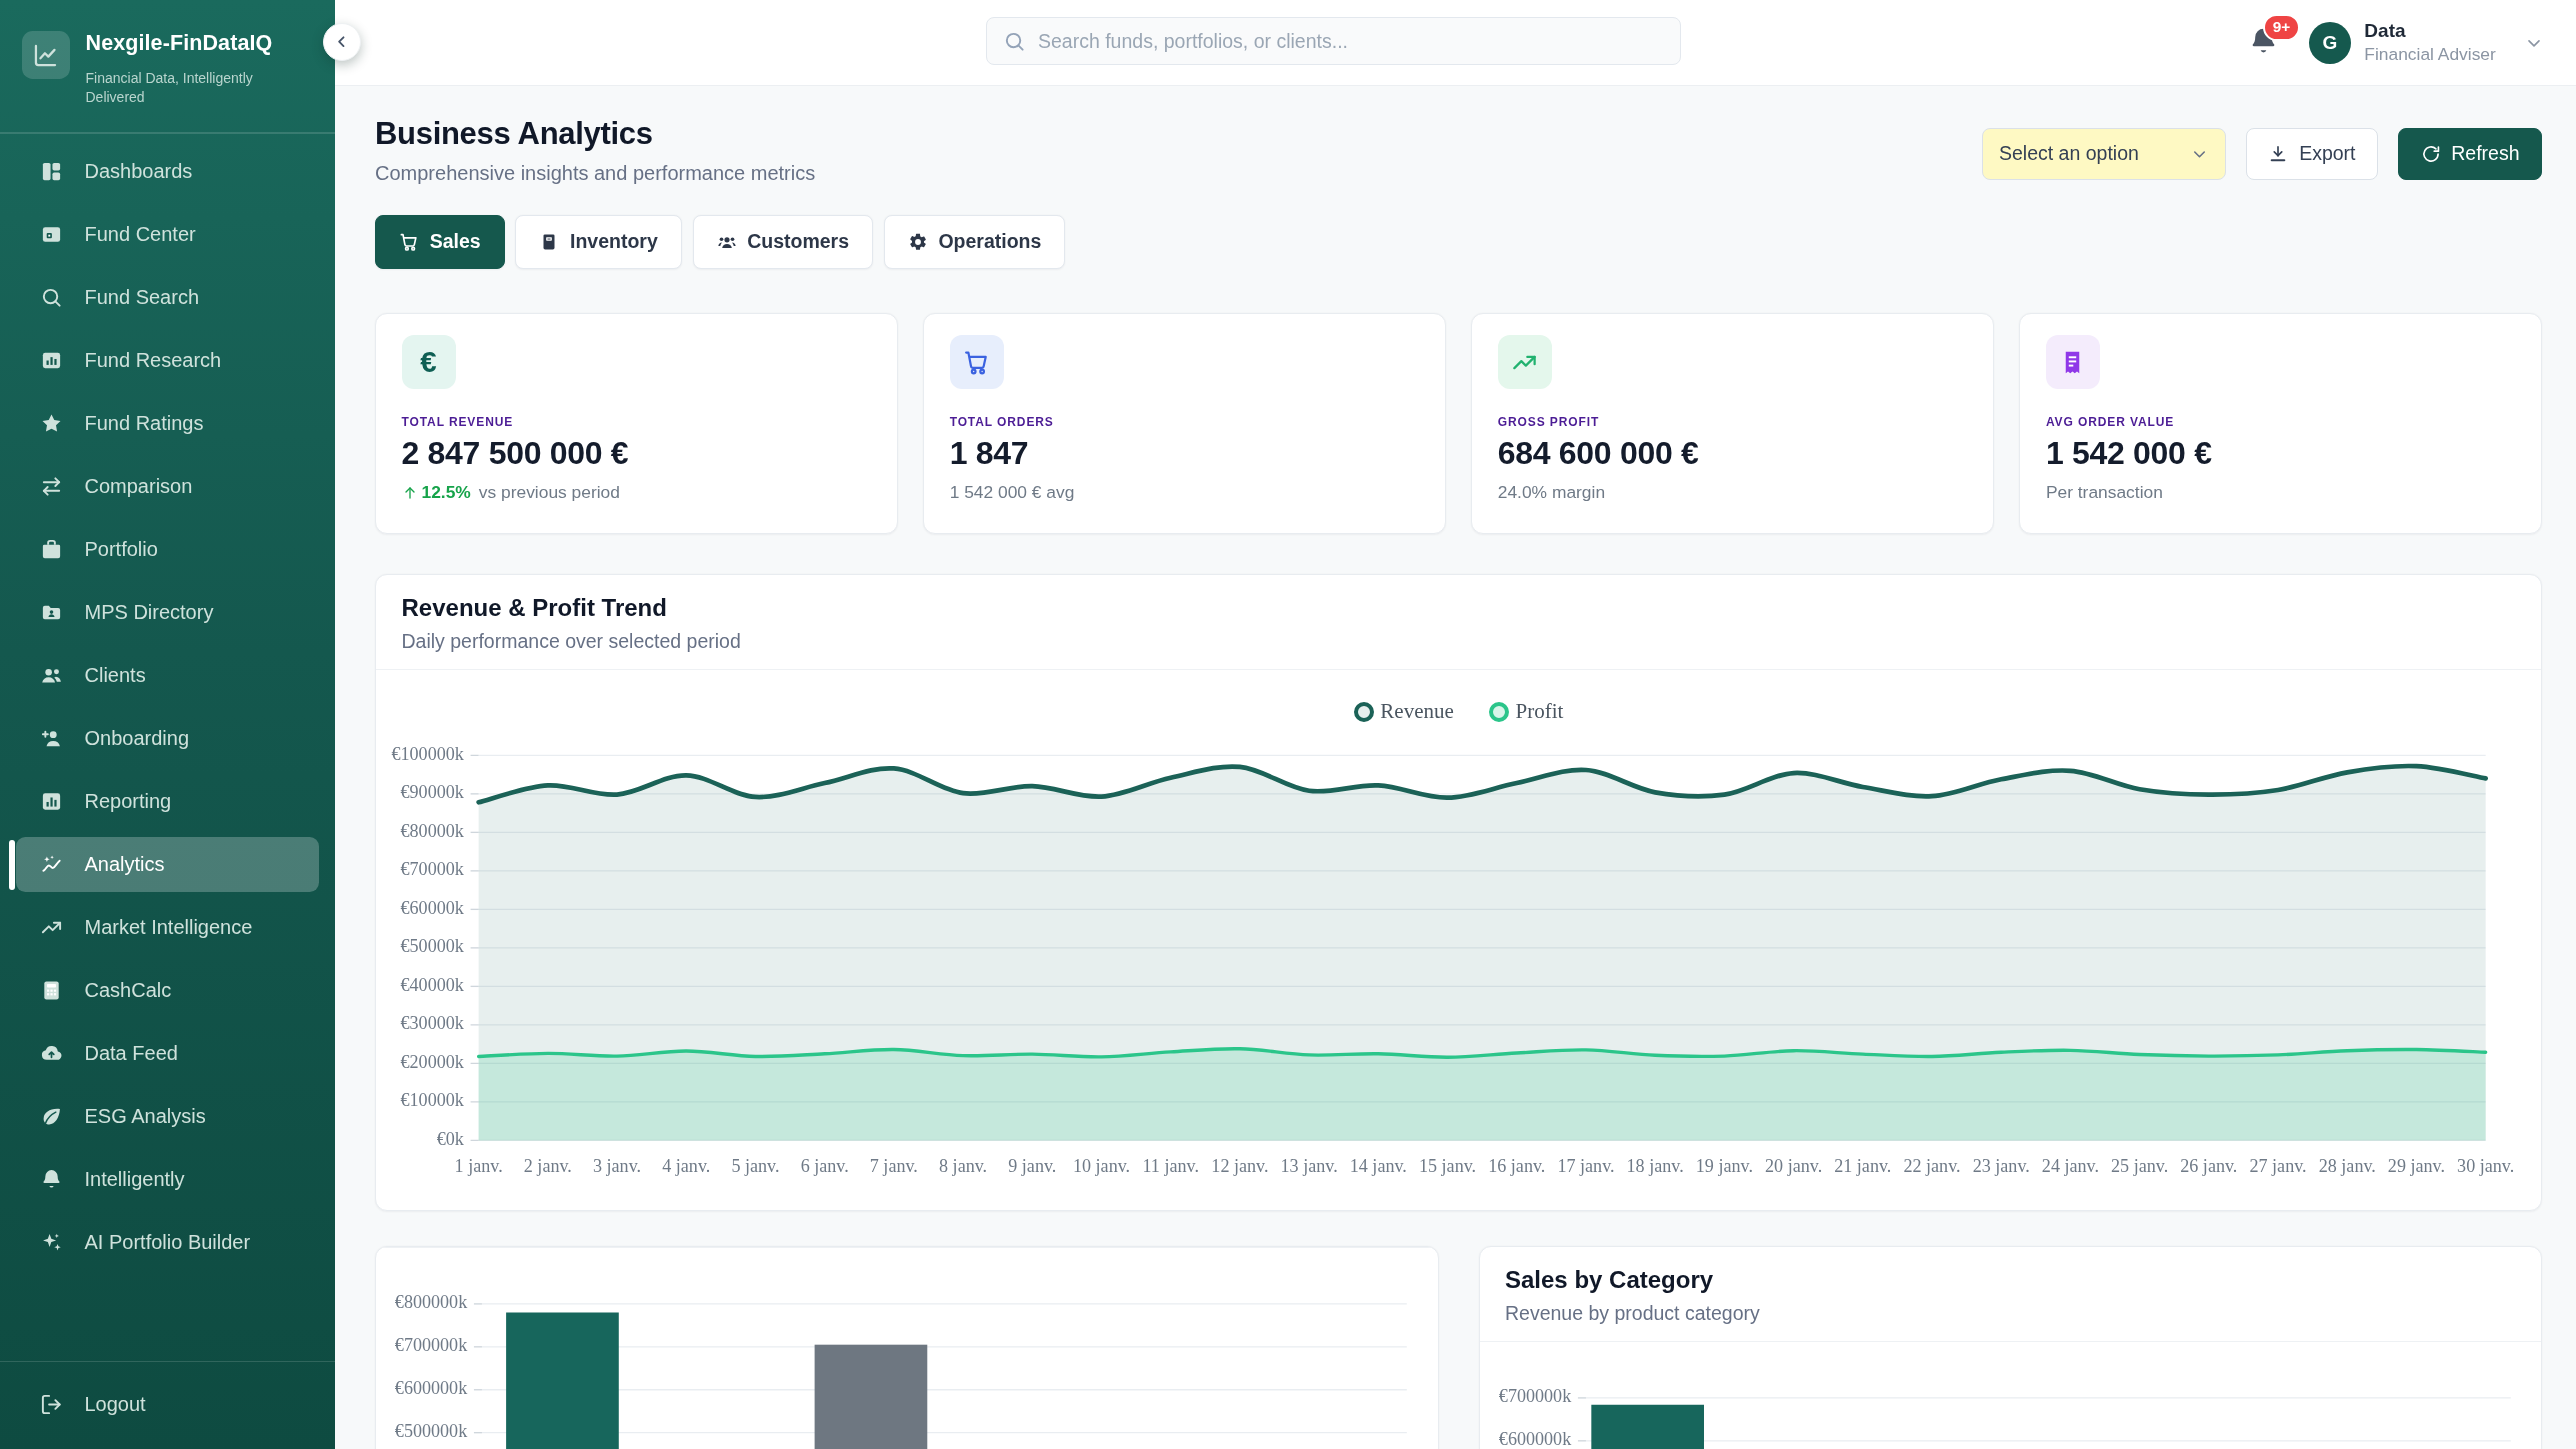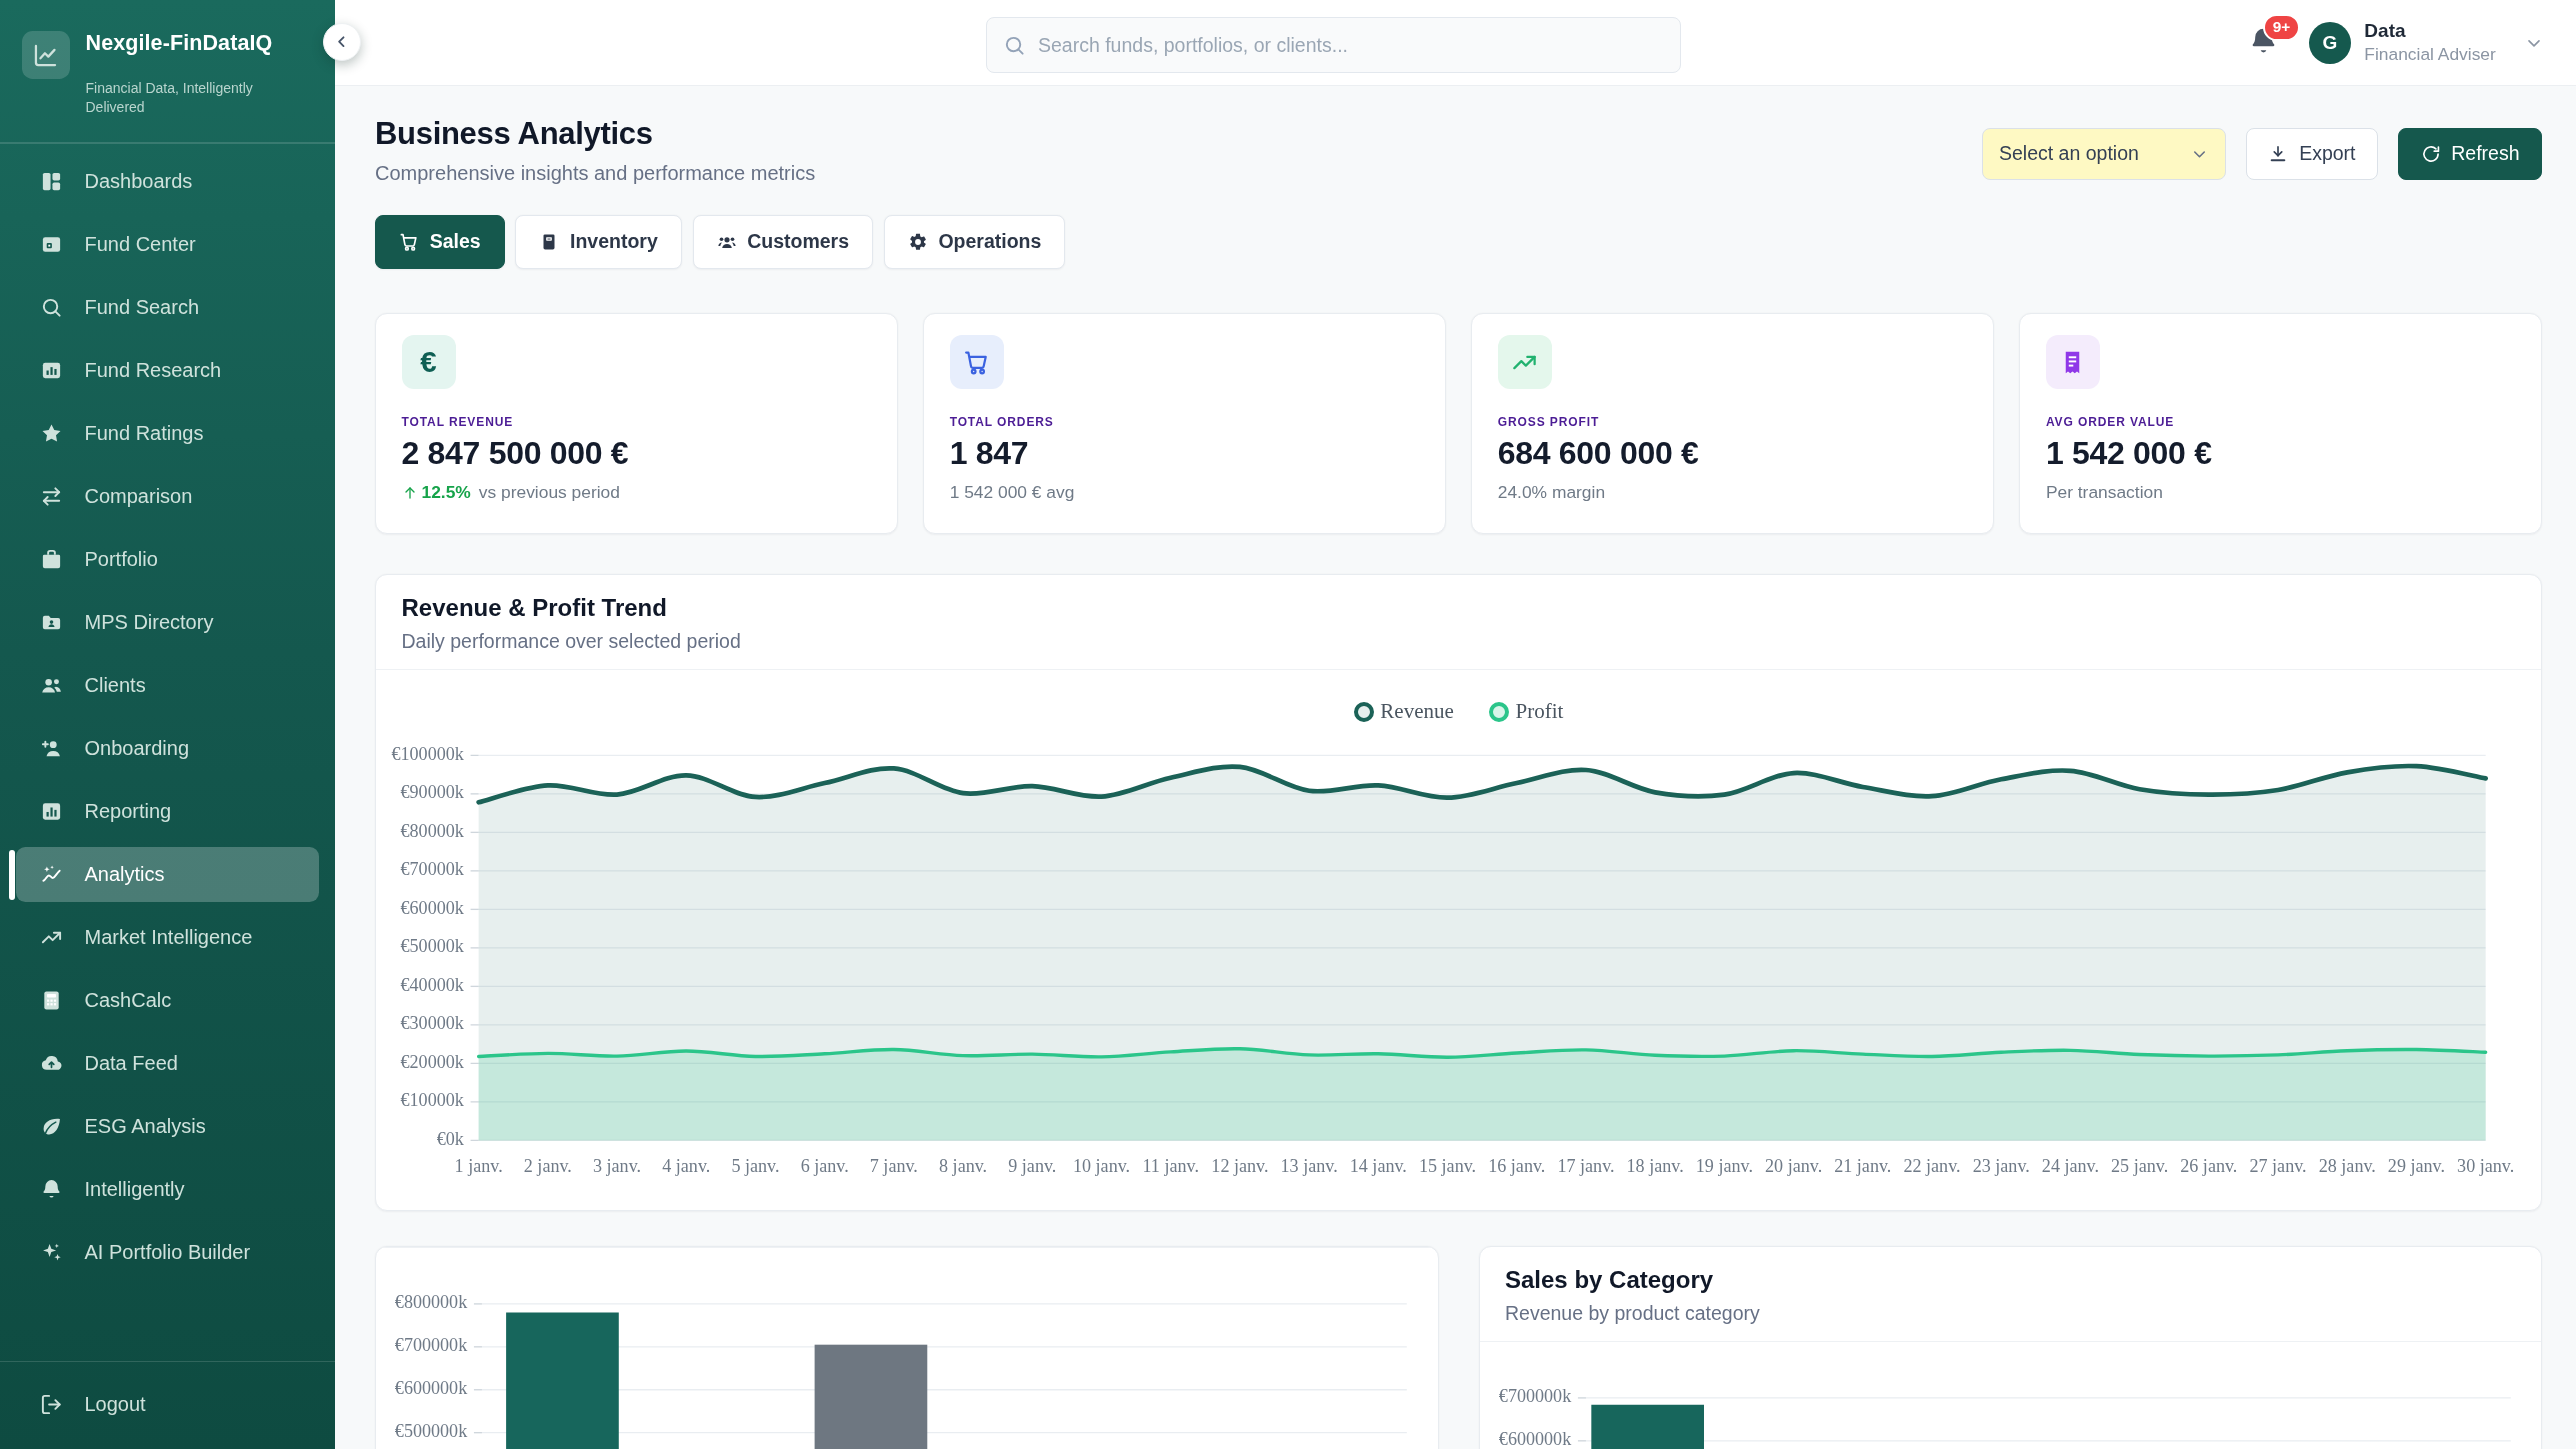--- a/index.html
+++ b/index.html
@@ -5,37 +5,37 @@
   * { margin:0; padding:0; box-sizing:border-box; }
   html,body { width:2576px; height:1449px; overflow:hidden; }
   body { font-family:"Liberation Sans", sans-serif; background:#f7f9fa; display:flex; }
 
   
   .sidebar { flex:0 0 335px; width:335px; background:linear-gradient(180deg,#1a6a5d 0%, #14584e 45%, #0e4b41 100%); color:#cfe2dc; display:flex; flex-direction:column; position:relative; z-index:5; }
   .brand { display:flex; gap:16px; padding:31px 20px 0 21.5px; align-items:flex-start; }
   .logo { flex:0 0 48px; width:48px; height:48px; border-radius:10.7px; background:rgba(255,255,255,.16); display:flex; align-items:center; justify-content:center; }
   .logo svg { width:27px; height:27px; }
   .brand-title { font-size:21.5px; font-weight:700; color:#fff; letter-spacing:0.1px; }
-  .brand-sub { font-size:14px; color:#b9d5ce; line-height:1.35; margin-top:23px; max-width:221px; }
+  .brand-sub { font-size:14px; color:#b9d5ce; line-height:1.35; margin-top:13px; max-width:221px; }
   .side-div { height:1.3px; background:rgba(255,255,255,.14); margin-top:25.5px; }
   .nav { flex:1; padding:10.7px 16px 0 16px; display:flex; flex-direction:column; gap:8px; overflow:hidden; }
   .nav-item { flex:0 0 55px; height:55px; border-radius:9.4px; display:flex; align-items:center; gap:21.5px; padding-left:24px; font-size:20px; font-weight:500; color:#cfe2dc; position:relative; cursor:pointer; }
   .nav-item svg { width:23px; height:23px; flex:0 0 23px; }
   .nav-item.active { background:rgba(255,255,255,.24); color:#fff; }
   .nav-item.active::before { content:""; position:absolute; left:-6.7px; top:2.7px; bottom:2.7px; width:5.4px; border-radius:5.4px; background:#fff; }
   .sidebar-bottom { padding:0 16px 17.4px 16px; }
   .sidebar-bottom .side-div { margin:14.8px -16px 14.8px -16px; }
 
   .collapse-btn { position:absolute; left:323px; top:23px; width:38px; height:38px; border-radius:50%; background:#fff; border:0.7px solid #eef1f3; box-shadow:0 4px 12px rgba(13,43,37,.28); display:flex; align-items:center; justify-content:center; z-index:40; cursor:pointer; }
   .collapse-btn svg { width:17.4px; height:17.4px; }
 
   
   .main { flex:1; display:flex; flex-direction:column; min-width:0; }
   .topbar { height:86px; background:#fff; border-bottom:1.3px solid #eceff2; display:flex; align-items:center; position:relative; flex:0 0 86px; }
-  .search { position:absolute; left:651px; top:17.4px; width:695px; height:56px; background:#f9fafb; border:1.3px solid #e3e8ee; border-radius:8px; display:flex; align-items:center; gap:12px; padding:0 16px; }
+  .search { position:absolute; left:651px; top:17.4px; width:695px; height:48px; background:#f9fafb; border:1.3px solid #e3e8ee; border-radius:8px; display:flex; align-items:center; gap:12px; padding:0 16px; }
   .search svg { width:23px; height:23px; flex:0 0 23px; }
   .search input { border:0; outline:0; background:transparent; font-size:19.5px; color:#334155; width:100%; font-family:"Liberation Sans", sans-serif; }
   .search input::placeholder { color:#9aa6b4; }
   .topbar-right { margin-left:auto; display:flex; align-items:center; gap:29.5px; padding-right:32px; }
   .bell-wrap { position:relative; cursor:pointer; }
   .bell-wrap svg { width:31px; height:31px; }
   .badge { position:absolute; top:-12px; left:14.8px; background:#ef4444; color:#fff; font-size:15.4px; font-weight:700; padding:2px 7.4px 3.4px; border-radius:670px; border:2.7px solid #fff; }
   .user { display:flex; align-items:center; gap:13.4px; cursor:pointer; }
   .avatar { width:42px; height:42px; border-radius:50%; background:#15594e; color:#fff; font-size:19px; font-weight:600; display:flex; align-items:center; justify-content:center; }
   .user-name { font-size:19px; font-weight:700; color:#1f2937; }

